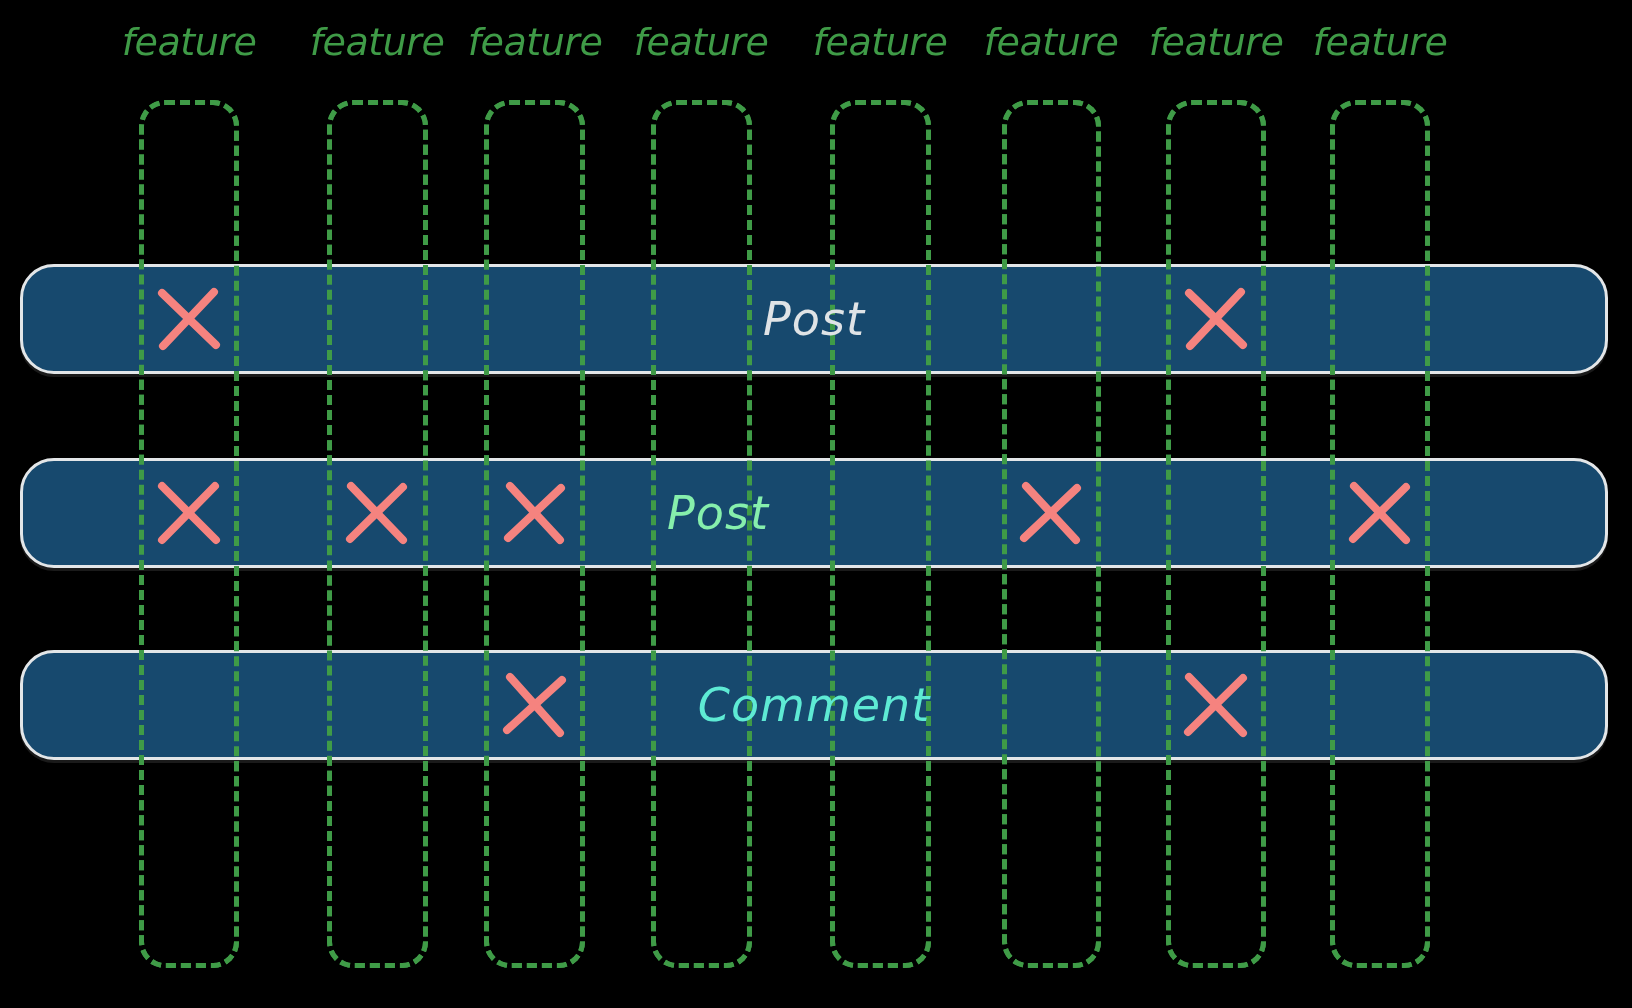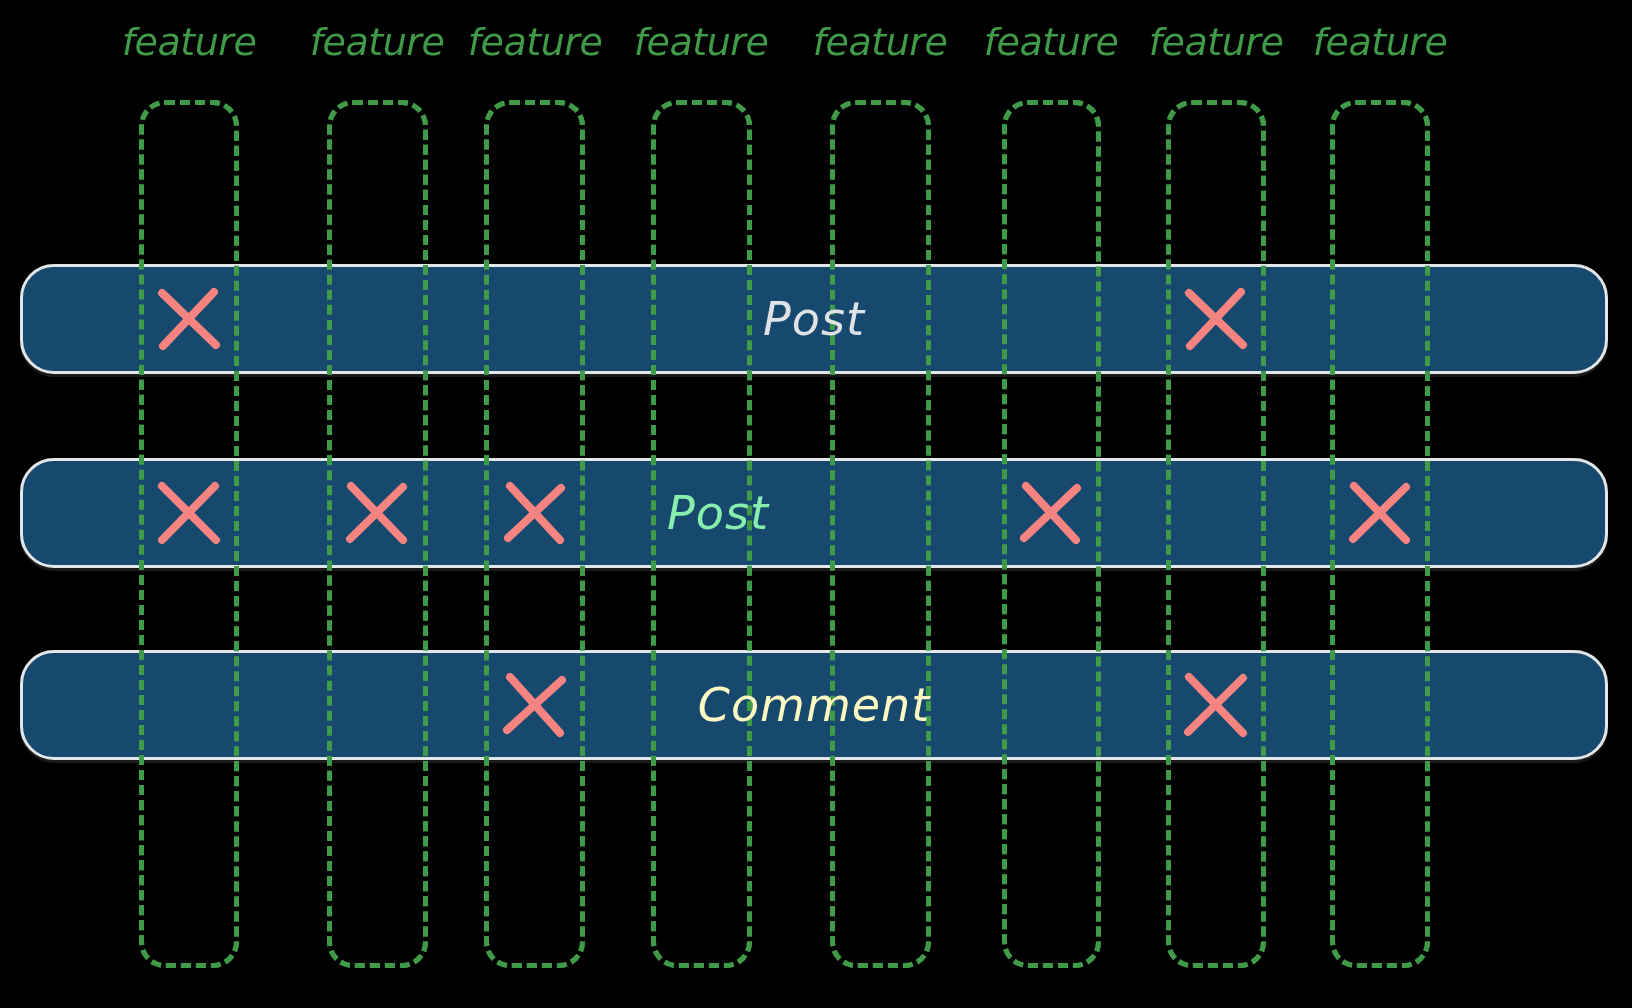--- a/index.html
+++ b/index.html
@@ -169,16 +169,16 @@
         <svg viewBox="0 0 66 66" xmlns="http://www.w3.org/2000/svg">
           <path d="M 6 5 L 60 61" stroke="#f5837f" stroke-width="8" stroke-linecap="round" fill="none"></path>
           <path d="M 60 6 L 5 60" stroke="#f5837f" stroke-width="8" stroke-linecap="round" fill="none"></path>
         </svg>
       </div>
     </div>
 
   <div class="layer-labels" id="entity-label-layer">
       <div class="row-label" style="top: 319px; transform: translateY(-50%); position: absolute; left: 20px; width: 1588px; color: rgb(223, 227, 230);">Post</div>
       <div class="row-label" style="top: 513px; transform: translateY(-50%); position: absolute; left: 20px; width: 1396px; color: #86efac;">Post</div>
-      <div class="row-label" style="top: 705px; transform: translateY(-50%); position: absolute; left: 20px; width: 1588px; color: #fef9c3;">Comment</div>
+      <div class="row-label" style="top: 705px; transform: translateY(-50%); position: absolute; left: 20px; width: 1588px; color: #5eead4;">Comment</div>
     </div>
 
 </div>
 
 </body></html>

